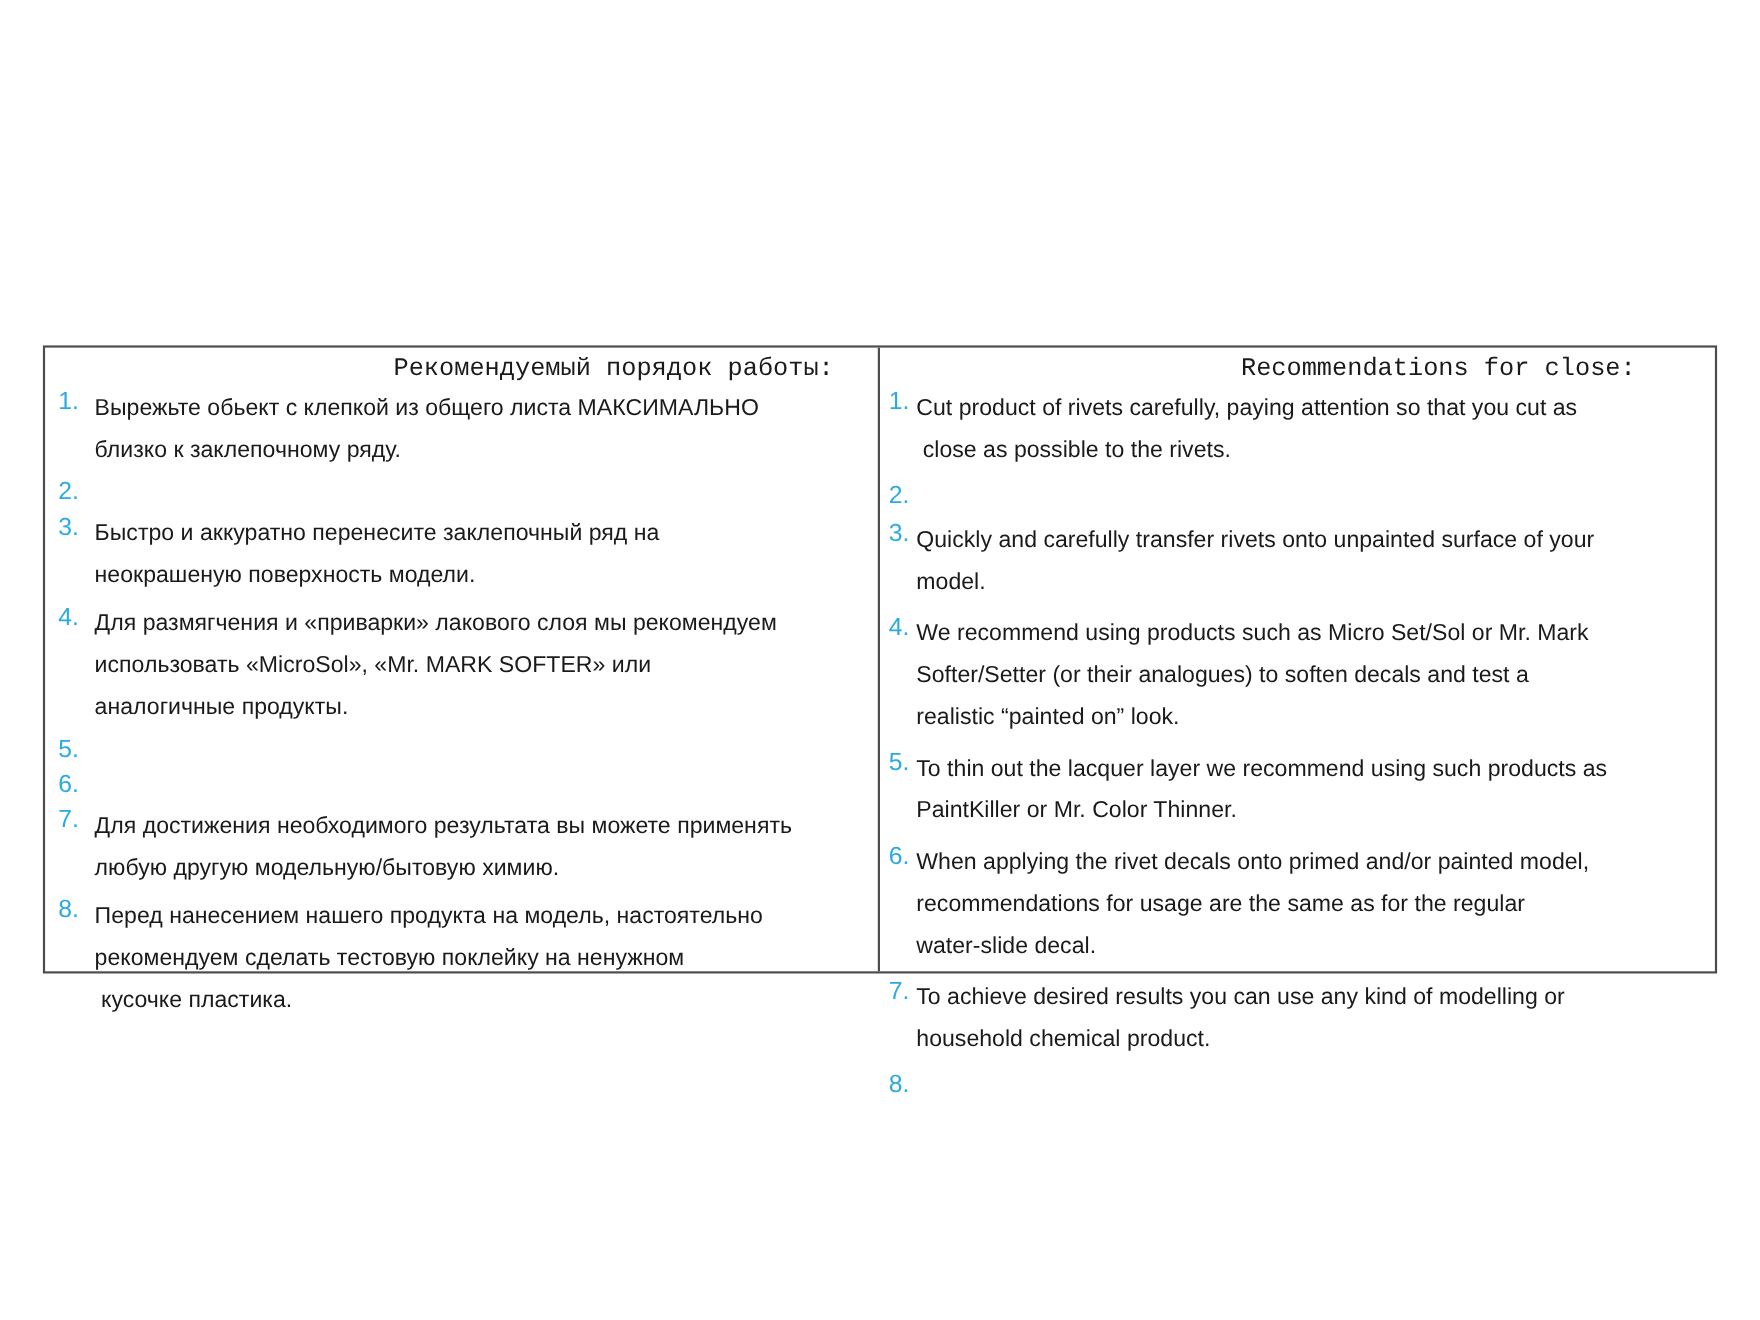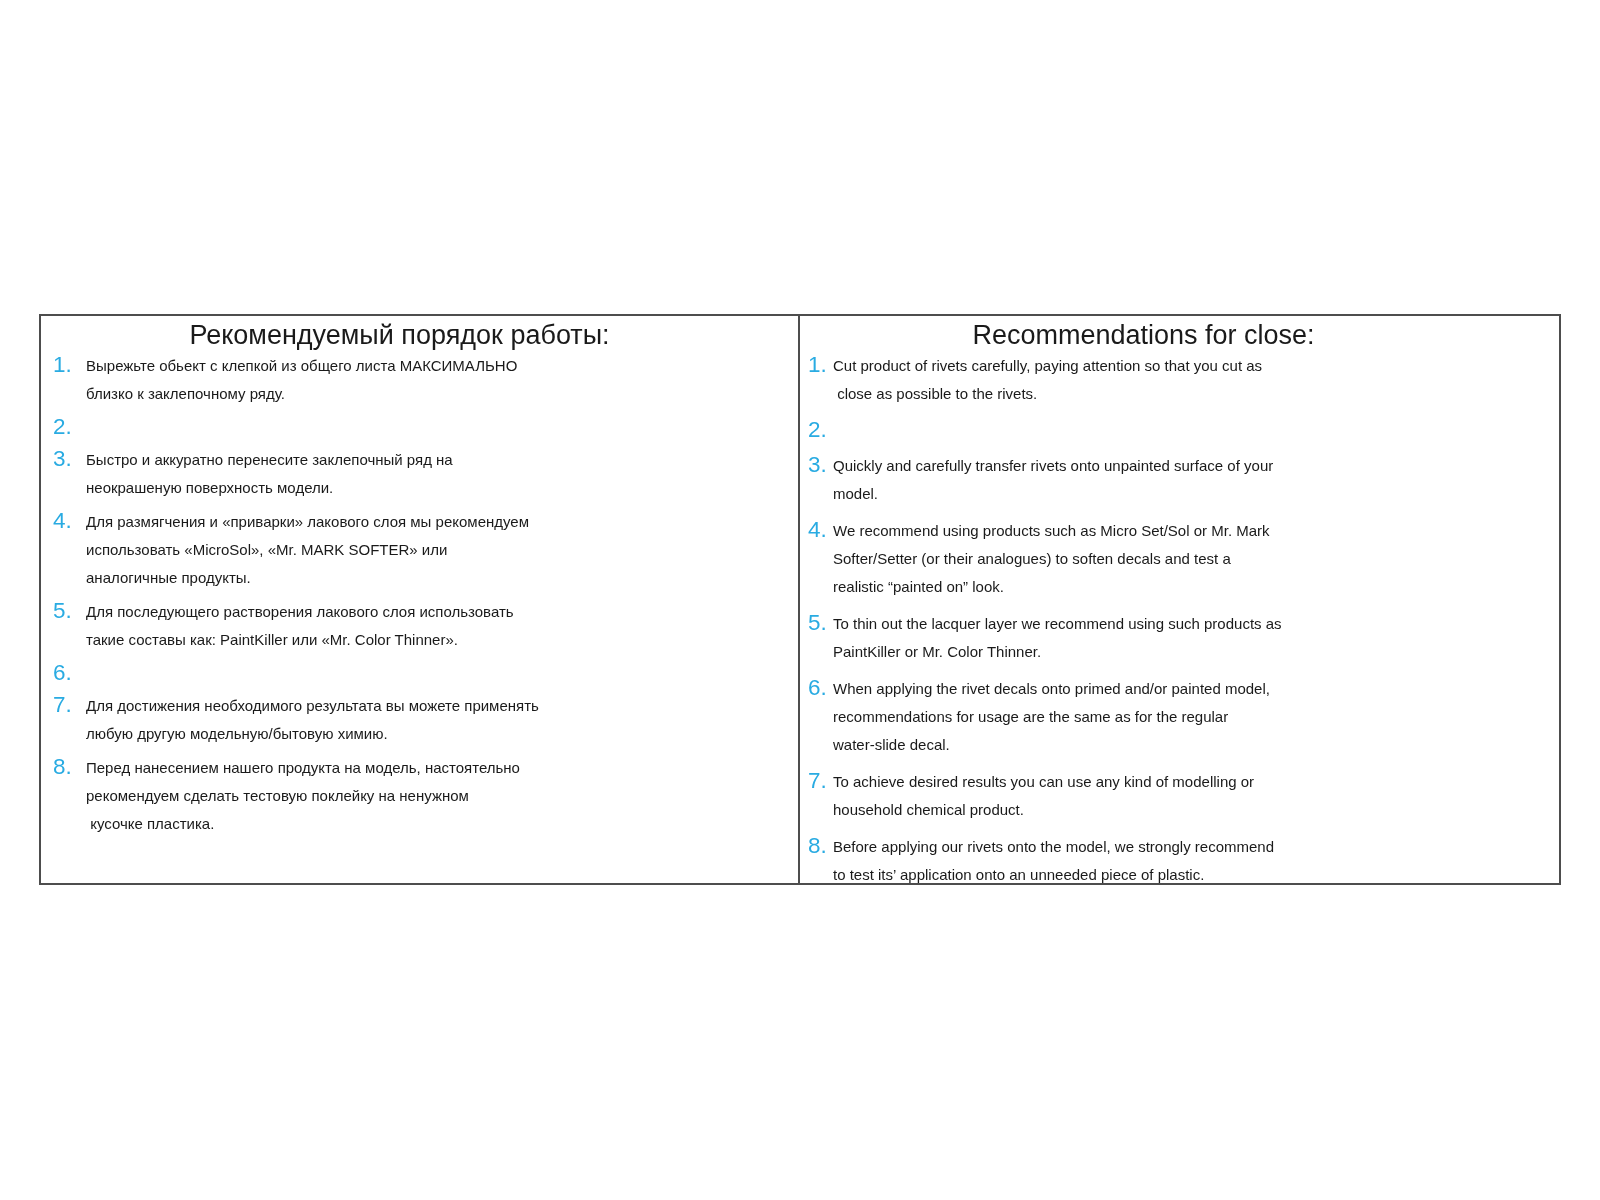--- a/index.html
+++ b/index.html
@@ -18,41 +18,42 @@
   .sheet{
     position:absolute;left:39px;top:314px;width:1522px;height:571px;
     box-sizing:border-box;border:2px solid var(--border-color);
     display:flex;background:var(--bg);
   }
   .panel{
     width:50%;box-sizing:border-box;padding-top:6px;overflow:visible;
   }
   .panel.left{border-right:2px solid var(--border-color);}
   .panel-title{
-    text-align:center;
-    font-size:27px;line-height:26px;
+    text-align:right;
+    font-size:23px;line-height:26px;
     margin-bottom:4px;
     white-space:pre;
+    font-family:Liberation Mono, monospace;
   }
   .panel.left  .panel-title{margin-right:40px;}
   .panel.right .panel-title{margin-right:72px;}
   ol.items{list-style:none;margin:0;padding:0;}
   li.item{display:flex;align-items:flex-start;}
   .panel.left  li.item{margin-bottom:6px;}
   .panel.right li.item{margin-bottom:9px;}
   .item-num{
     color:var(--accent);
     font-size:22.5px;line-height:26px;
     box-sizing:border-box;flex:none;
     white-space:pre;
   }
   .panel.left  .item-num{width:45px;padding-left:12px;}
   .panel.right .item-num{width:33px;padding-left:8px;}
   .item-text{
-    font-size:15px;line-height:28px;
+    font-size:21px;line-height:38px;
     white-space:pre;
   }
 </style>
 </head>
 <body>
 
 <div class="sheet">
 
   <div class="panel left">
     <div class="panel-title">Рекомендуемый порядок работы:</div>
@@ -76,22 +77,20 @@
 
         <li class="item">
           <span class="item-num">4.</span>
           <span class="item-text">Для размягчения и «приварки» лакового слоя мы рекомендуем
 использовать «MicroSol», «Mr. MARK SOFTER» или
 аналогичные продукты.</span>
         </li>
 
         <li class="item">
           <span class="item-num">5.</span>
-          <span class="item-text">Для последующего растворения лакового слоя использовать
-такие составы как: PaintKiller или «Mr. Color Thinner».</span>
         </li>
 
         <li class="item">
           <span class="item-num">6.</span>
         </li>
 
         <li class="item">
           <span class="item-num">7.</span>
           <span class="item-text">Для достижения необходимого результата вы можете применять
 любую другую модельную/бытовую химию.</span>
@@ -147,19 +146,17 @@
         </li>
 
         <li class="item">
           <span class="item-num">7.</span>
           <span class="item-text">To achieve desired results you can use any kind of modelling or
 household chemical product.</span>
         </li>
 
         <li class="item">
           <span class="item-num">8.</span>
-          <span class="item-text">Before applying our rivets onto the model, we strongly recommend
-to test its’ application onto an unneeded piece of plastic.</span>
         </li>
       </ol>
   </div>
 
 </div>
 
 </body></html>

